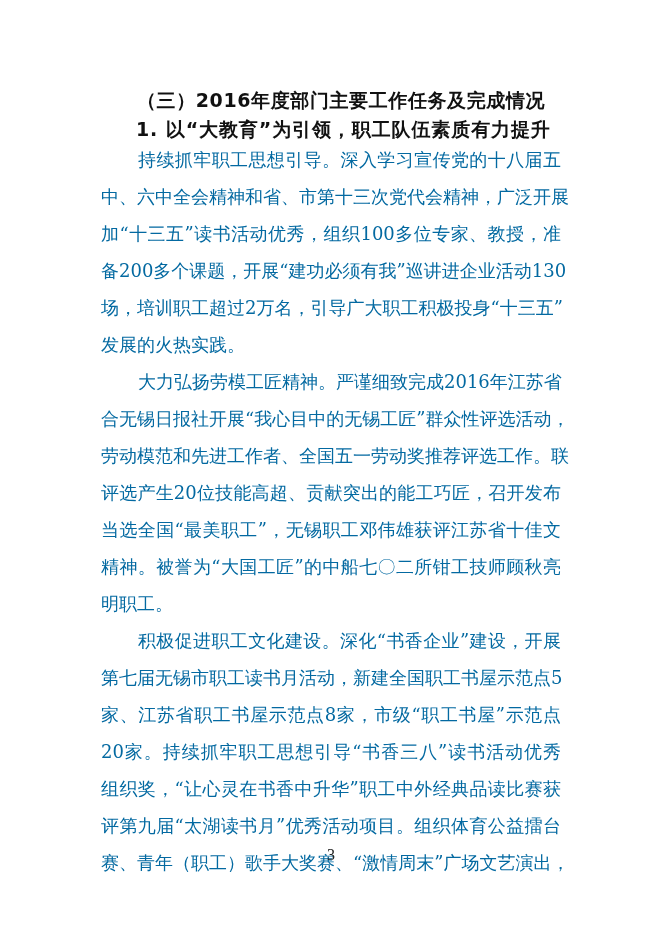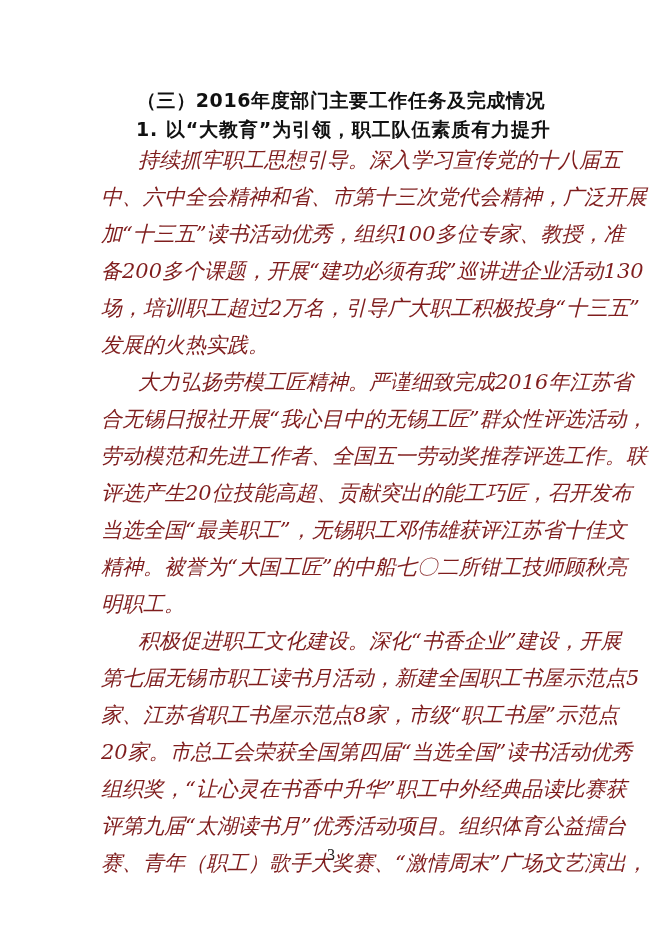--- a/index.html
+++ b/index.html
@@ -2,21 +2,21 @@
 <html><head>
 <meta charset="utf-8">
 <style>
   html, body { margin: 0; padding: 0; background: #ffffff; }
   body { width: 662px; height: 936px; position: relative; overflow: hidden; font-family: "DejaVu Serif", "Liberation Serif", serif; color: #1a1a1a; }
   .page { position: absolute; left: 0; top: 0; width: 662px; height: 936px; background: #fff; }
   .h1 { position: absolute; left: 137px; top: 88px; font-family: "DejaVu Sans", sans-serif; font-weight: bold; font-size: 19px; letter-spacing: 0.6px; white-space: nowrap; color: #111; }
   .h2 { position: absolute; left: 136px; top: 117px; font-family: "DejaVu Sans", sans-serif; font-weight: bold; font-size: 19px; letter-spacing: 0.9px; white-space: nowrap; color: #111; }
   .body { position: absolute; left: 101px; width: 460px; top: 147px; }
   .para { margin: 0; }
-  .line { display: block; height: 37px; line-height: 26px; font-size: 21px; white-space: nowrap; text-align: justify; text-align-last: justify; color: #7f1d1d; font-style: italic; }
+  .line { display: block; height: 37px; line-height: 26px; font-size: 18px; white-space: nowrap; text-align: justify; text-align-last: justify; color: #0369a1; }
   .line.last { text-align-last: left; }
   .line.indent { padding-left: 37px; }
   .pagenum { position: absolute; left: 0; width: 662px; top: 846px; text-align: center; font-family: "Liberation Serif", serif; font-size: 16px; color: #222; }
 </style>
 </head>
 <body>
 
 <div class="page">
   <div class="h1">（三）2016年度部门主要工作任务及完成情况</div>
   <div class="h2">1. 以“大教育”为引领，职工队伍素质有力提升</div>
@@ -36,21 +36,21 @@
       <span class="line">劳动模范和先进工作者、全国五一劳动奖推荐评选工作。联</span>
       <span class="line">评选产生20位技能高超、贡献突出的能工巧匠，召开发布</span>
       <span class="line">当选全国“最美职工”，无锡职工邓伟雄获评江苏省十佳文</span>
       <span class="line">精神。被誉为“大国工匠”的中船七〇二所钳工技师顾秋亮</span>
       <span class="line last">明职工。</span>
     </div>
     <div class="para">
       <span class="line indent">积极促进职工文化建设。深化“书香企业”建设，开展</span>
       <span class="line">第七届无锡市职工读书月活动，新建全国职工书屋示范点5</span>
       <span class="line">家、江苏省职工书屋示范点8家，市级“职工书屋”示范点</span>
-      <span class="line">20家。市总工会荣获全国第四届“当选全国”读书活动优秀</span>
+      <span class="line">20家。持续抓牢职工思想引导“书香三八”读书活动优秀</span>
       <span class="line">组织奖，“让心灵在书香中升华”职工中外经典品读比赛获</span>
       <span class="line">评第九届“太湖读书月”优秀活动项目。组织体育公益擂台</span>
       <span class="line">赛、青年（职工）歌手大奖赛、“激情周末”广场文艺演出，</span>
     </div>
   </div>
 
   <div class="pagenum">3</div>
 </div>
 
 </body></html>

